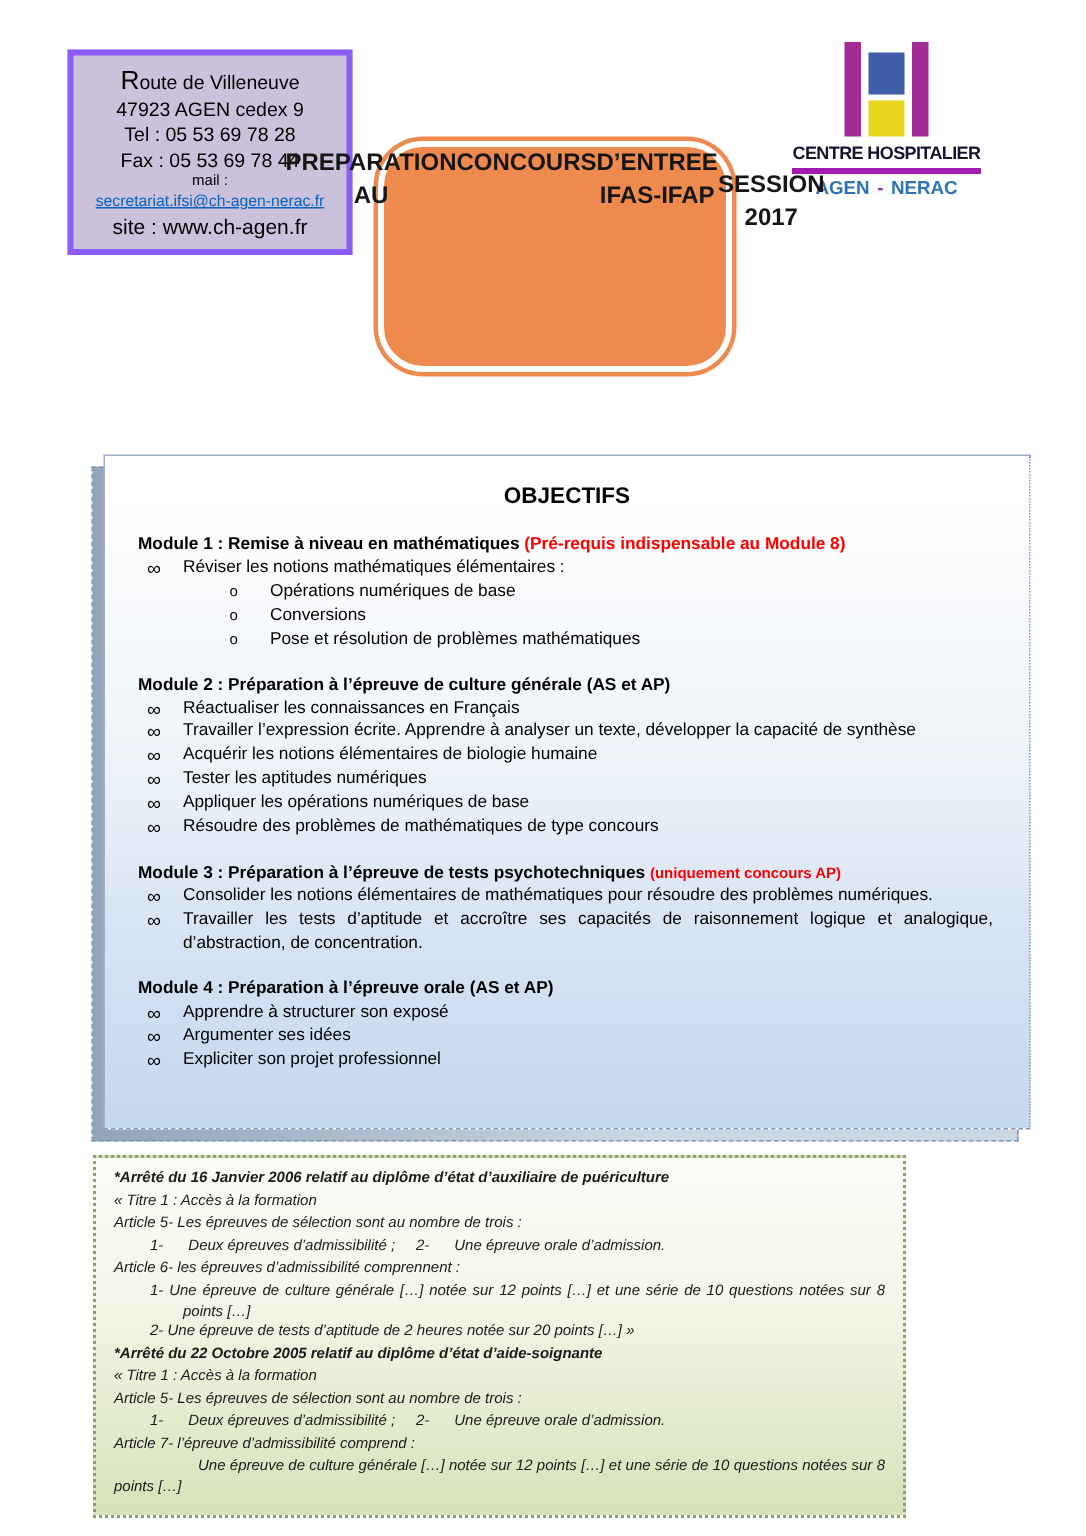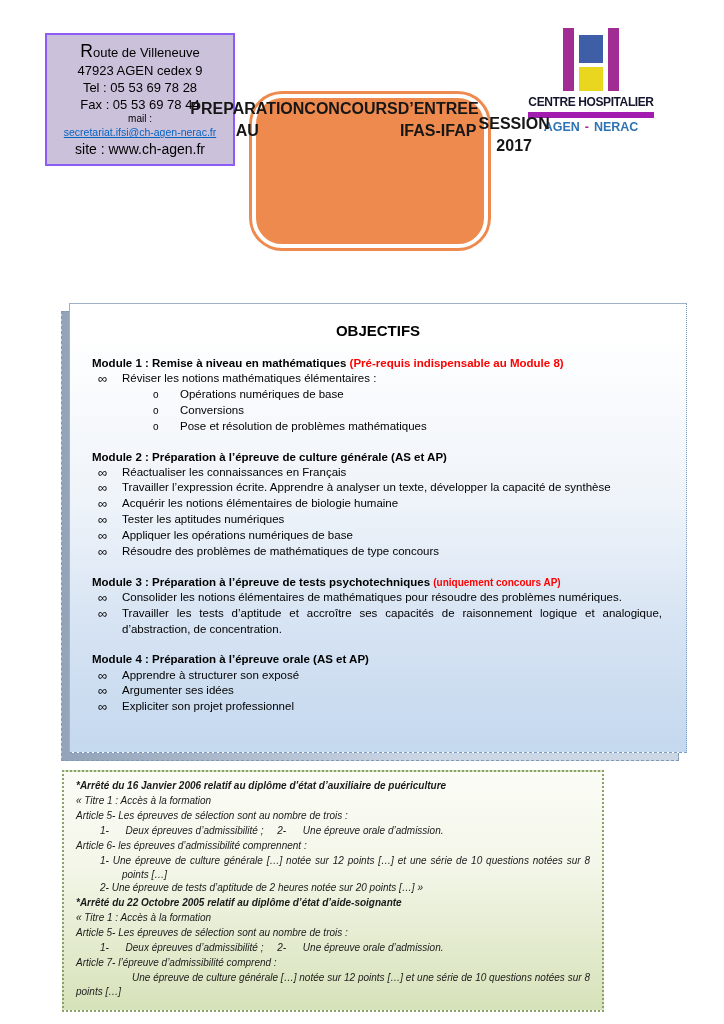--- a/index.html
+++ b/index.html
@@ -1,38 +1,38 @@
 <!DOCTYPE html>
 <html style="--accent-orange: #EE8A4E; --card-lavender: #CCC1DB; --box-blue: #C4D8EE; --box-green: #D6E2B9; --alert-red: #FF0000; --link-blue: #0563C1; --logo-magenta: #A12C93; --logo-blue: #3F5EA8; --logo-yellow: #E8D71E; --logo-text-blue: #2E74B5;"><head>
 <meta charset="utf-8">
 <style>
   html,body{margin:0;padding:0;background:#fff;}
   .page{position:relative;width:724px;height:1024px;background:#fff;overflow:hidden;
         font-family:"Liberation Sans",sans-serif;color:#111;}
 
   
   .contact-card{position:absolute;left:45px;top:33px;width:190px;box-sizing:border-box;
-    background:var(--card-lavender,#CCC1DB);border:2px solid #8b5cf6;text-align:center;
+    background:var(--card-lavender,#CCC1DB);border:4px solid #8b5cf6;text-align:center;
     padding:5px 3px 6px;}
   .addr{font-size:13px;line-height:1.3;color:#000;}
   .addr.l1::first-letter{font-size:1.35em;}
   .mail-label{font-size:10px;line-height:1.25;color:#000;}
   .mail-link{display:block;font-size:10.5px;line-height:1.3;color:var(--link-blue,#0563C1);
     text-decoration:underline;cursor:pointer;}
   .site{font-size:14px;line-height:1.3;color:#000;}
 
   
   .logo{position:absolute;left:528px;top:28px;width:126px;text-align:center;}
   .logo-icon{display:flex;justify-content:center;align-items:flex-start;gap:5px;height:63px;}
   .logo-icon .bar{width:11px;height:63px;background:var(--logo-magenta,#A12C93);}
   .logo-icon .mid{width:24px;display:flex;flex-direction:column;}
   .logo-icon .sq.blue{height:28px;margin-top:7px;background:var(--logo-blue,#3F5EA8);}
   .logo-icon .sq.yellow{height:24px;margin-top:4px;background:var(--logo-yellow,#E8D71E);}
   .logo-name{margin-top:4px;font-size:12px;font-weight:700;letter-spacing:-0.4px;
-    color:#15152e;border-bottom:6px solid #a21caf;padding-bottom:3px;}
+    color:#15152e;border-bottom:4px solid #a21caf;padding-bottom:3px;}
   .logo-sub{margin-top:2px;font-size:12.5px;font-weight:700;color:var(--logo-text-blue,#2E74B5);}
   .logo-sub .dash{color:var(--logo-magenta,#A12C93);margin:0 5px;}
 
   
   .title-box{position:absolute;left:252px;top:94px;width:228px;height:146px;
     background:var(--accent-orange,#EE8A4E);border:4px solid #fff;border-radius:30px;
     box-shadow:0 0 0 3px var(--accent-orange,#EE8A4E);
     display:flex;justify-content:center;text-align:center;
     font-weight:700;font-size:16px;line-height:22px;color:#161616;}
   .title-box .session{margin-top:15px;}

